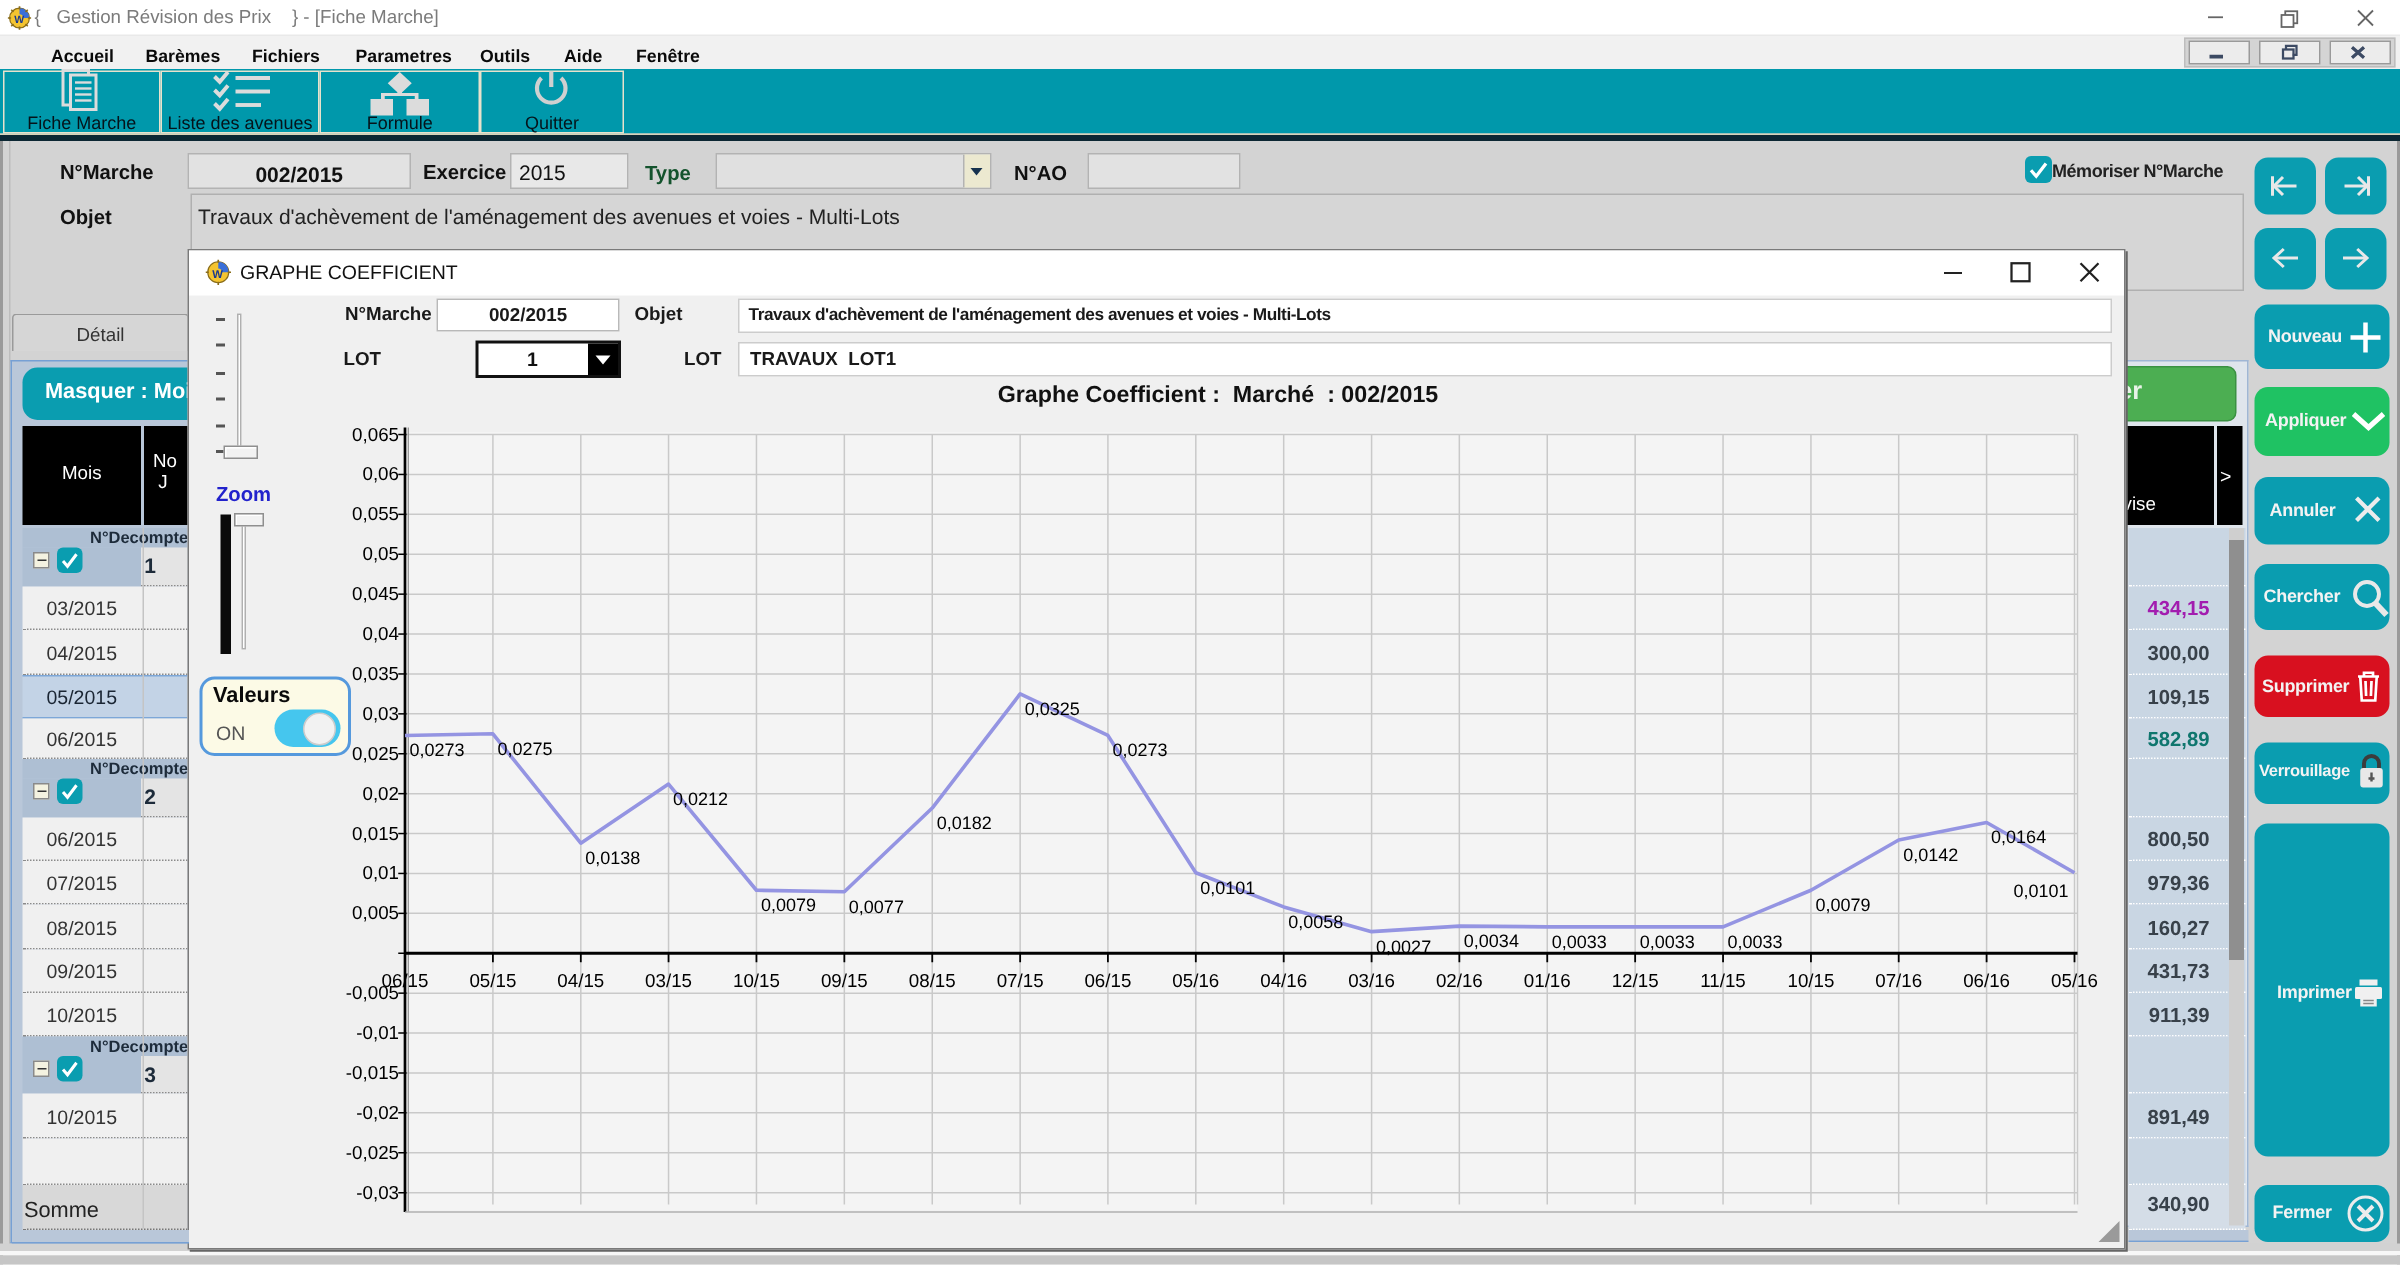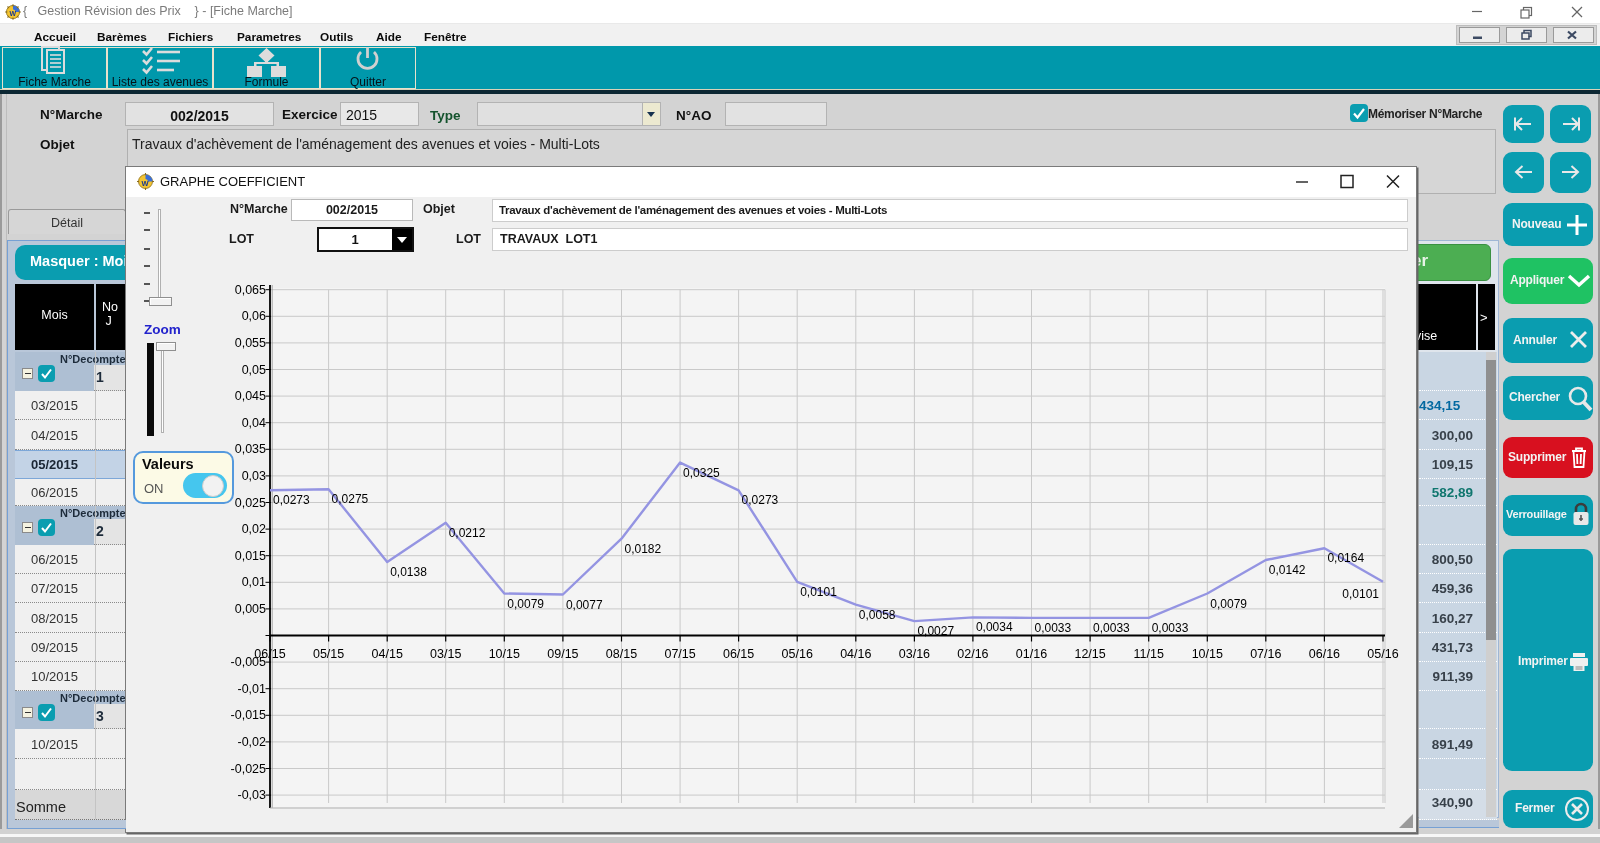--- a/index.html
+++ b/index.html
@@ -137,21 +137,21 @@
 <div class="abs" style="left:24.5px;top:372.5px;width:6px;height:1.5px;background:#333"></div>
 <div class="abs" style="left:38px;top:365px;width:17px;height:17px;background:#0a9db0;border-radius:4px"></div>
 <svg class="abs" style="left:38px;top:365px" width="17" height="17">
       <path d="M4 9 l3 3.5 L13 4.5" stroke="#fff" stroke-width="2" fill="none"></path>
     </svg>
 <div class="abs" style="left:15px;top:391px;width:110px;height:29px;background:#f0f0f0;border-bottom:1px dotted #8a8a8a"></div>
 <div class="abs" style="left:15px;top:398.0px;width:79px;text-align:center;font-size:13px;font-weight:normal;color:#333">03/2015</div>
 <div class="abs" style="left:15px;top:420px;width:110px;height:30px;background:#f0f0f0;border-bottom:1px dotted #8a8a8a"></div>
 <div class="abs" style="left:15px;top:427.5px;width:79px;text-align:center;font-size:13px;font-weight:normal;color:#333">04/2015</div>
 <div class="abs" style="left:15px;top:450px;width:110px;height:29px;background:#c3d3e6;border-top:1px solid #7da7d8;border-bottom:1px solid #7da7d8"></div>
-<div class="abs" style="left:15px;top:457.0px;width:79px;text-align:center;font-size:13px;font-weight:bold;color:#1a2533">05/2015</div>
+<div class="abs" style="left:15px;top:457.0px;width:79px;text-align:center;font-size:13px;font-weight:normal;color:#1a2533">05/2015</div>
 <div class="abs" style="left:15px;top:479px;width:110px;height:27px;background:#f0f0f0;border-bottom:1px dotted #8a8a8a"></div>
 <div class="abs" style="left:15px;top:485.0px;width:79px;text-align:center;font-size:13px;font-weight:normal;color:#333">06/2015</div>
 <div class="abs" style="left:15px;top:506px;width:110px;height:13px;background:#aebfd3"></div>
 <div class="abs b" style="left:60px;top:507px;font-size:11px;color:#1d2b3a;white-space:nowrap">N°Decompte</div>
 <div class="abs" style="left:15px;top:519px;width:79px;height:26px;background:#aebfd3"></div>
 <div class="abs" style="left:94px;top:519px;width:31px;height:26px;background:#e4e4e4;border-bottom:1px dotted #8a8a8a"></div>
 <div class="abs b" style="left:94px;top:523px;width:12px;text-align:center;font-size:14px;color:#1d2b3a">2</div>
 <div class="abs" style="left:22px;top:522px;width:11px;height:11px;background:#f4f2e0;border:1px solid #8a8a8a"></div>
 <div class="abs" style="left:24.5px;top:526.5px;width:6px;height:1.5px;background:#333"></div>
 <div class="abs" style="left:38px;top:519px;width:17px;height:17px;background:#0a9db0;border-radius:4px"></div>
@@ -187,32 +187,32 @@
 <div class="abs" style="left:16px;top:799px;font-size:14.5px;color:#222">Somme</div>
 <div class="abs" style="left:1410px;top:240px;width:89px;height:578px;border:1.5px solid #9fb6d4;border-left:none;background:#dfe5ec"></div>
 <div class="abs" style="left:1405px;top:244px;width:86px;height:37px;background:#4cae52;border-radius:6px;border:1px solid #3a9142"></div>
 <div class="abs b" style="left:1412px;top:251px;font-size:17px;color:#e8f3e8">er</div>
 <div class="abs" style="left:1410px;top:284px;width:66px;height:66px;background:#000"></div>
 <div class="abs" style="left:1478px;top:284px;width:17px;height:66px;background:#000"></div>
 <div class="abs" style="left:1415px;top:329px;font-size:12.5px;color:#fff">vise</div>
 <div class="abs" style="left:1480px;top:310px;font-size:13px;color:#fff">&gt;</div>
 <div class="abs" style="left:1419px;top:352px;width:78px;height:39px;background:#c9d6e3;border-bottom:1px dotted #fff"></div>
 <div class="abs" style="left:1419px;top:391px;width:78px;height:29px;background:#c9d6e3;border-bottom:1px dotted #fff"></div>
-<div class="abs b" style="left:1419px;top:398.0px;width:54px;text-align:left;font-size:13.5px;color:#0369a1">434,15</div>
+<div class="abs b" style="left:1419px;top:398.0px;width:54px;text-align:right;font-size:13.5px;color:#a21caf">434,15</div>
 <div class="abs" style="left:1419px;top:420px;width:78px;height:30px;background:#c9d6e3;border-bottom:1px dotted #fff"></div>
 <div class="abs b" style="left:1419px;top:427.5px;width:54px;text-align:right;font-size:13.5px;color:#38414a">300,00</div>
 <div class="abs" style="left:1419px;top:450px;width:78px;height:29px;background:#c9d6e3;border-bottom:1px dotted #fff"></div>
 <div class="abs b" style="left:1419px;top:457.0px;width:54px;text-align:right;font-size:13.5px;color:#38414a">109,15</div>
 <div class="abs" style="left:1419px;top:479px;width:78px;height:27px;background:#c9d6e3;border-bottom:1px dotted #fff"></div>
 <div class="abs b" style="left:1419px;top:485.0px;width:54px;text-align:right;font-size:13.5px;color:#0f766e">582,89</div>
 <div class="abs" style="left:1419px;top:506px;width:78px;height:39px;background:#c9d6e3;border-bottom:1px dotted #fff"></div>
 <div class="abs" style="left:1419px;top:545px;width:78px;height:29px;background:#c9d6e3;border-bottom:1px dotted #fff"></div>
 <div class="abs b" style="left:1419px;top:552.0px;width:54px;text-align:right;font-size:13.5px;color:#38414a">800,50</div>
 <div class="abs" style="left:1419px;top:574px;width:78px;height:29px;background:#c9d6e3;border-bottom:1px dotted #fff"></div>
-<div class="abs b" style="left:1419px;top:581.0px;width:54px;text-align:right;font-size:13.5px;color:#38414a">459,36</div>
+<div class="abs b" style="left:1419px;top:581.0px;width:54px;text-align:right;font-size:13.5px;color:#38414a">979,36</div>
 <div class="abs" style="left:1419px;top:603px;width:78px;height:30px;background:#c9d6e3;border-bottom:1px dotted #fff"></div>
 <div class="abs b" style="left:1419px;top:610.5px;width:54px;text-align:right;font-size:13.5px;color:#38414a">160,27</div>
 <div class="abs" style="left:1419px;top:633px;width:78px;height:29px;background:#c9d6e3;border-bottom:1px dotted #fff"></div>
 <div class="abs b" style="left:1419px;top:640.0px;width:54px;text-align:right;font-size:13.5px;color:#38414a">431,73</div>
 <div class="abs" style="left:1419px;top:662px;width:78px;height:29px;background:#c9d6e3;border-bottom:1px dotted #fff"></div>
 <div class="abs b" style="left:1419px;top:669.0px;width:54px;text-align:right;font-size:13.5px;color:#38414a">911,39</div>
 <div class="abs" style="left:1419px;top:691px;width:78px;height:38px;background:#c9d6e3;border-bottom:1px dotted #fff"></div>
 <div class="abs" style="left:1419px;top:729px;width:78px;height:30px;background:#c9d6e3;border-bottom:1px dotted #fff"></div>
 <div class="abs b" style="left:1419px;top:736.5px;width:54px;text-align:right;font-size:13.5px;color:#38414a">891,49</div>
 <div class="abs" style="left:1419px;top:759px;width:78px;height:31px;background:#c9d6e3;border-bottom:1px dotted #fff"></div>
@@ -325,20 +325,21 @@
 <div class="abs b" style="left:229px;top:232px;font-size:12.5px;color:#1a1a1a">LOT</div>
 <div class="abs" style="left:317px;top:227px;width:97px;height:25px;background:#fff;border:2px solid #111"></div>
 <div class="abs b" style="left:317px;top:232px;width:76px;text-align:center;font-size:13px;color:#111">1</div>
 <div class="abs" style="left:392px;top:229px;width:20px;height:21px;background:#000"></div>
 <svg class="abs" style="left:392px;top:229px" width="20" height="21">
       <path d="M5 8 l5 6 5-6 Z" fill="#fff"></path>
     </svg>
 <div class="abs b" style="left:456px;top:232px;font-size:12.5px;color:#1a1a1a">LOT</div>
 <div class="abs" style="left:492px;top:228px;width:916px;height:23px;background:#fff;border:1px solid #ccc"></div>
 <div class="abs b" style="left:500px;top:232px;font-size:12.5px;color:#1a1a1a">TRAVAUX&nbsp; LOT1</div>
+<div class="abs b" style="left:512px;top:255px;width:600px;text-align:center;font-size:15.5px;color:#111">Graphe Coefficient :&nbsp; Marché&nbsp; : 002/2015</div>
 <div class="abs" style="left:144px;top:212px;width:6px;height:2px;background:#555"></div>
 <div class="abs" style="left:144px;top:229px;width:6px;height:2px;background:#555"></div>
 <div class="abs" style="left:144px;top:248px;width:6px;height:2px;background:#555"></div>
 <div class="abs" style="left:144px;top:265px;width:6px;height:2px;background:#555"></div>
 <div class="abs" style="left:144px;top:283px;width:6px;height:2px;background:#555"></div>
 <div class="abs" style="left:144px;top:300px;width:6px;height:2px;background:#555"></div>
 <div class="abs" style="left:158px;top:209px;width:3px;height:92px;background:#fff;border:1px solid #b0b0b0"></div>
 <div class="abs" style="left:149px;top:297px;width:23px;height:9px;background:#f2f2f2;border:1px solid #8f8f8f;box-shadow:inset 1px 1px 0 #fff"></div>
 <div class="abs b" style="left:144px;top:322px;font-size:13.5px;color:#2222cc">Zoom</div>
 <div class="abs" style="left:147px;top:343px;width:7px;height:93px;background:#0a0a0a"></div>

